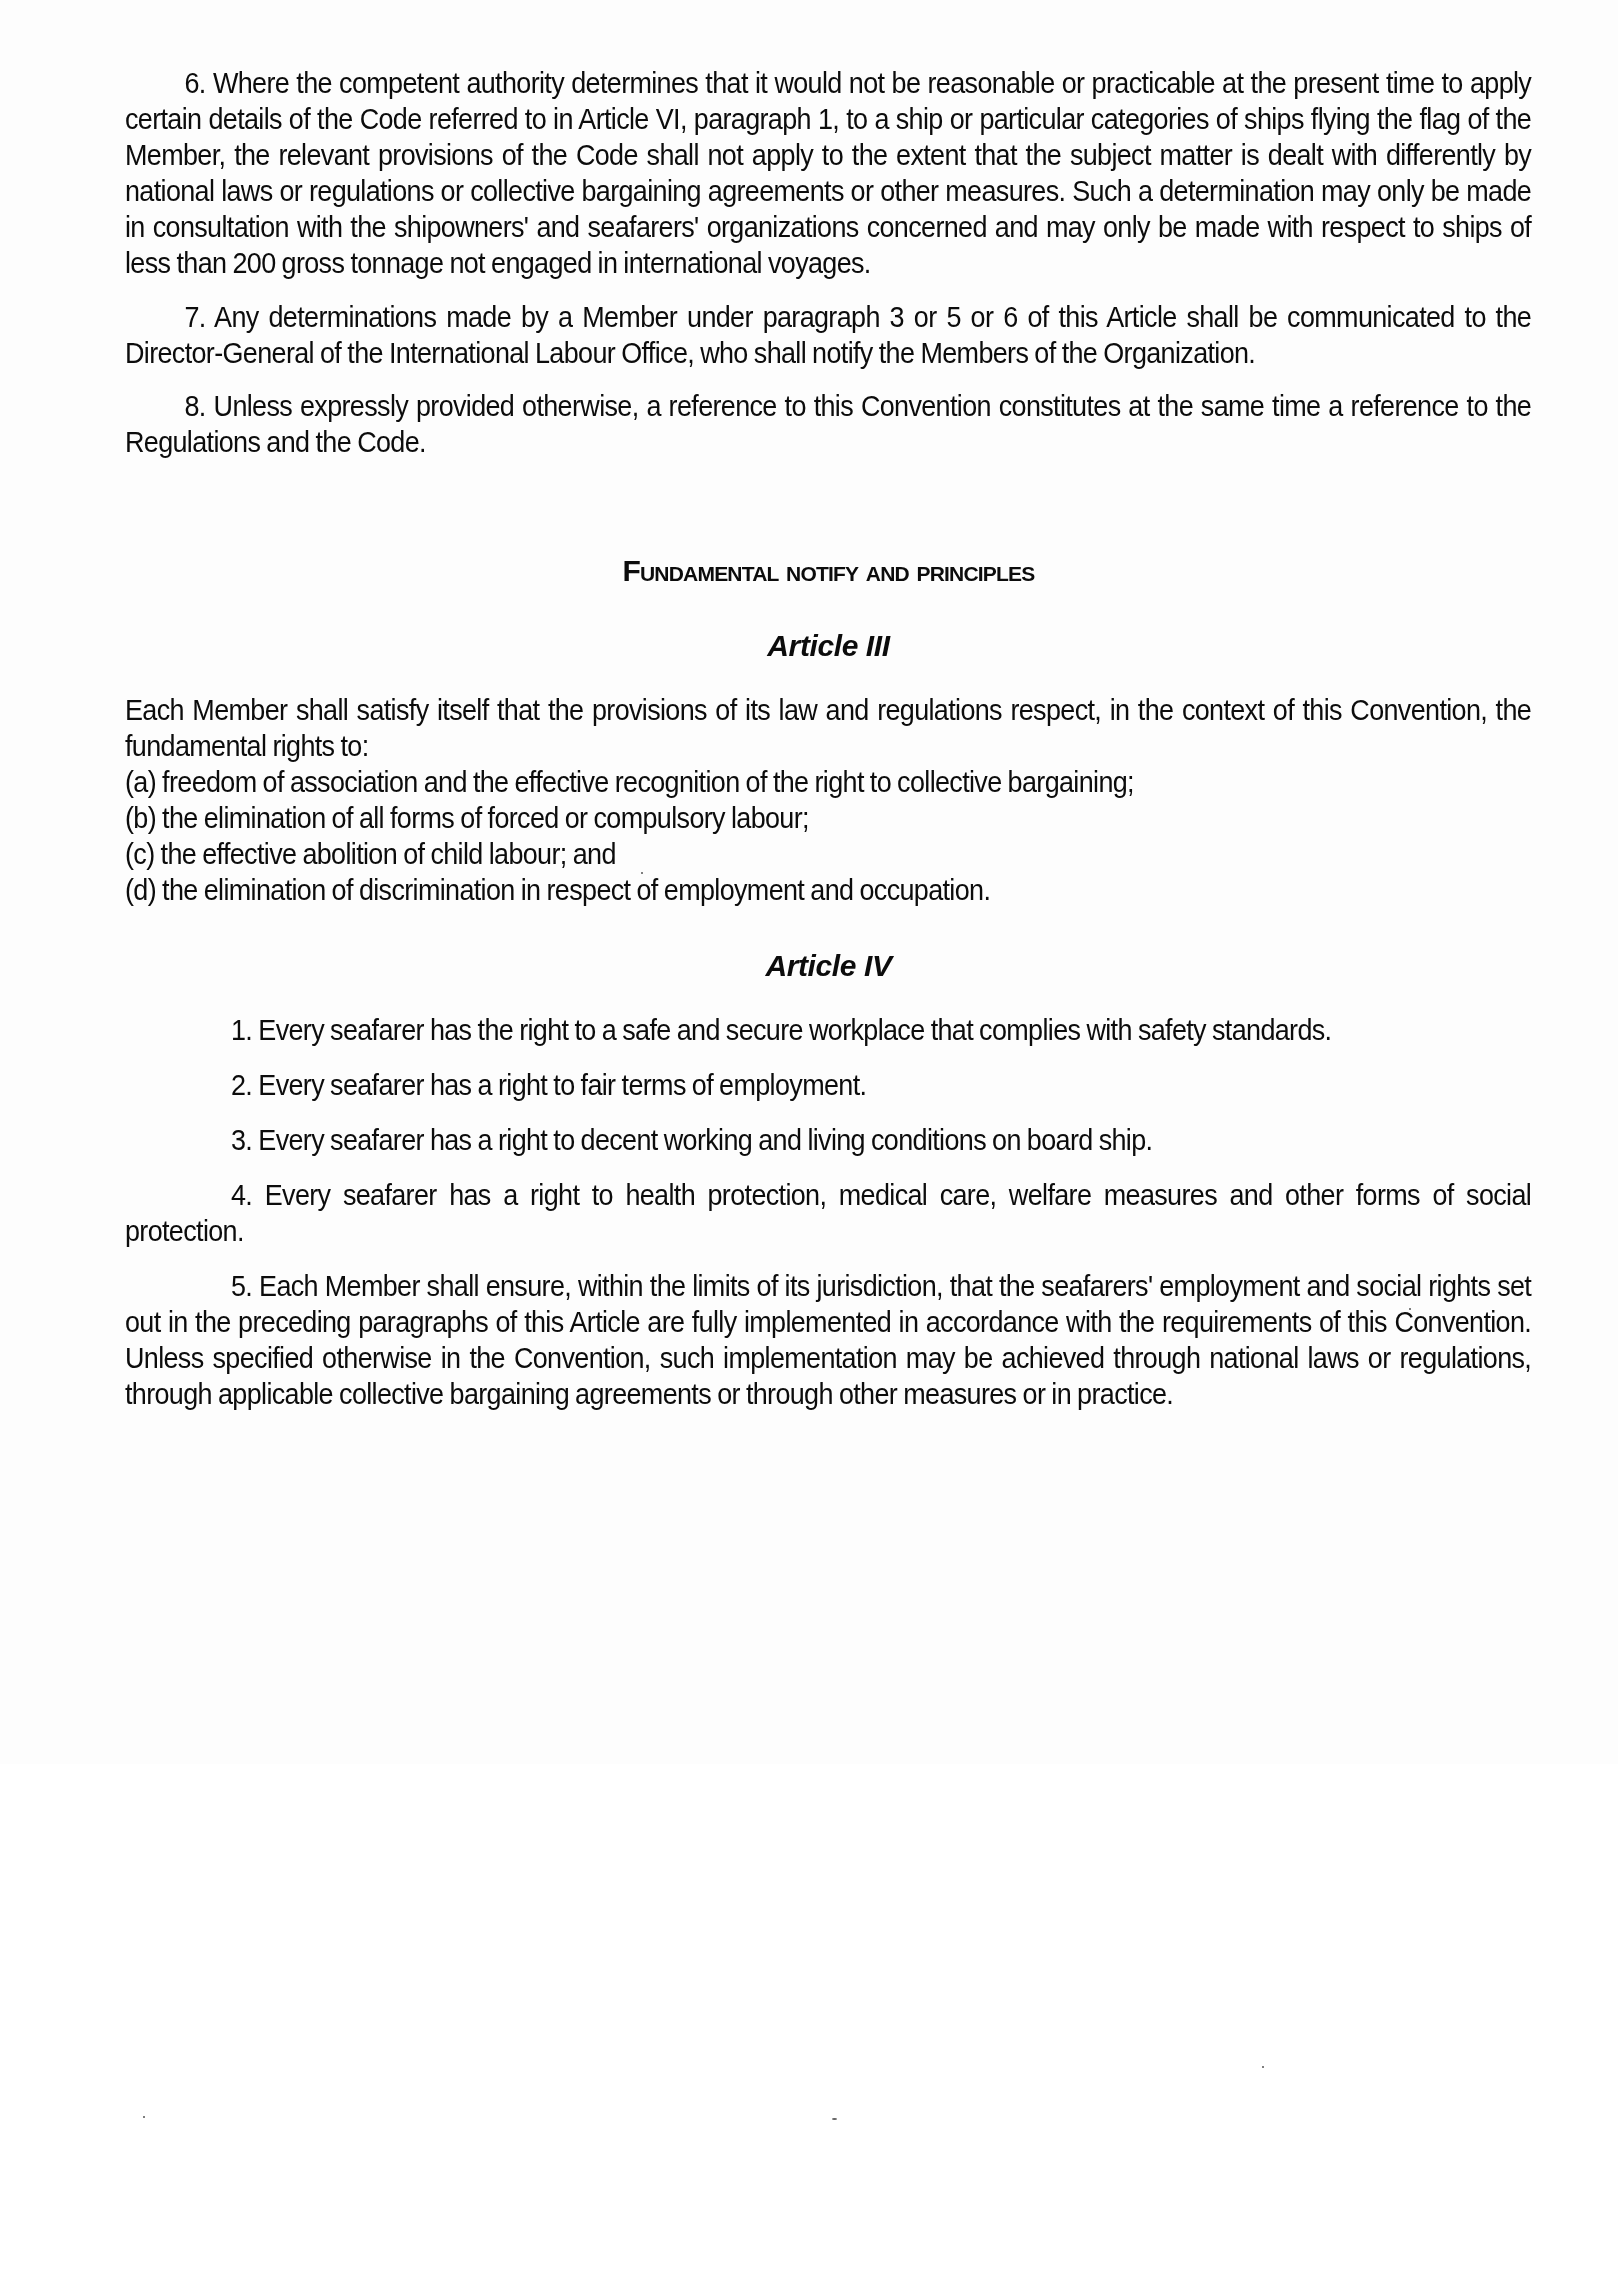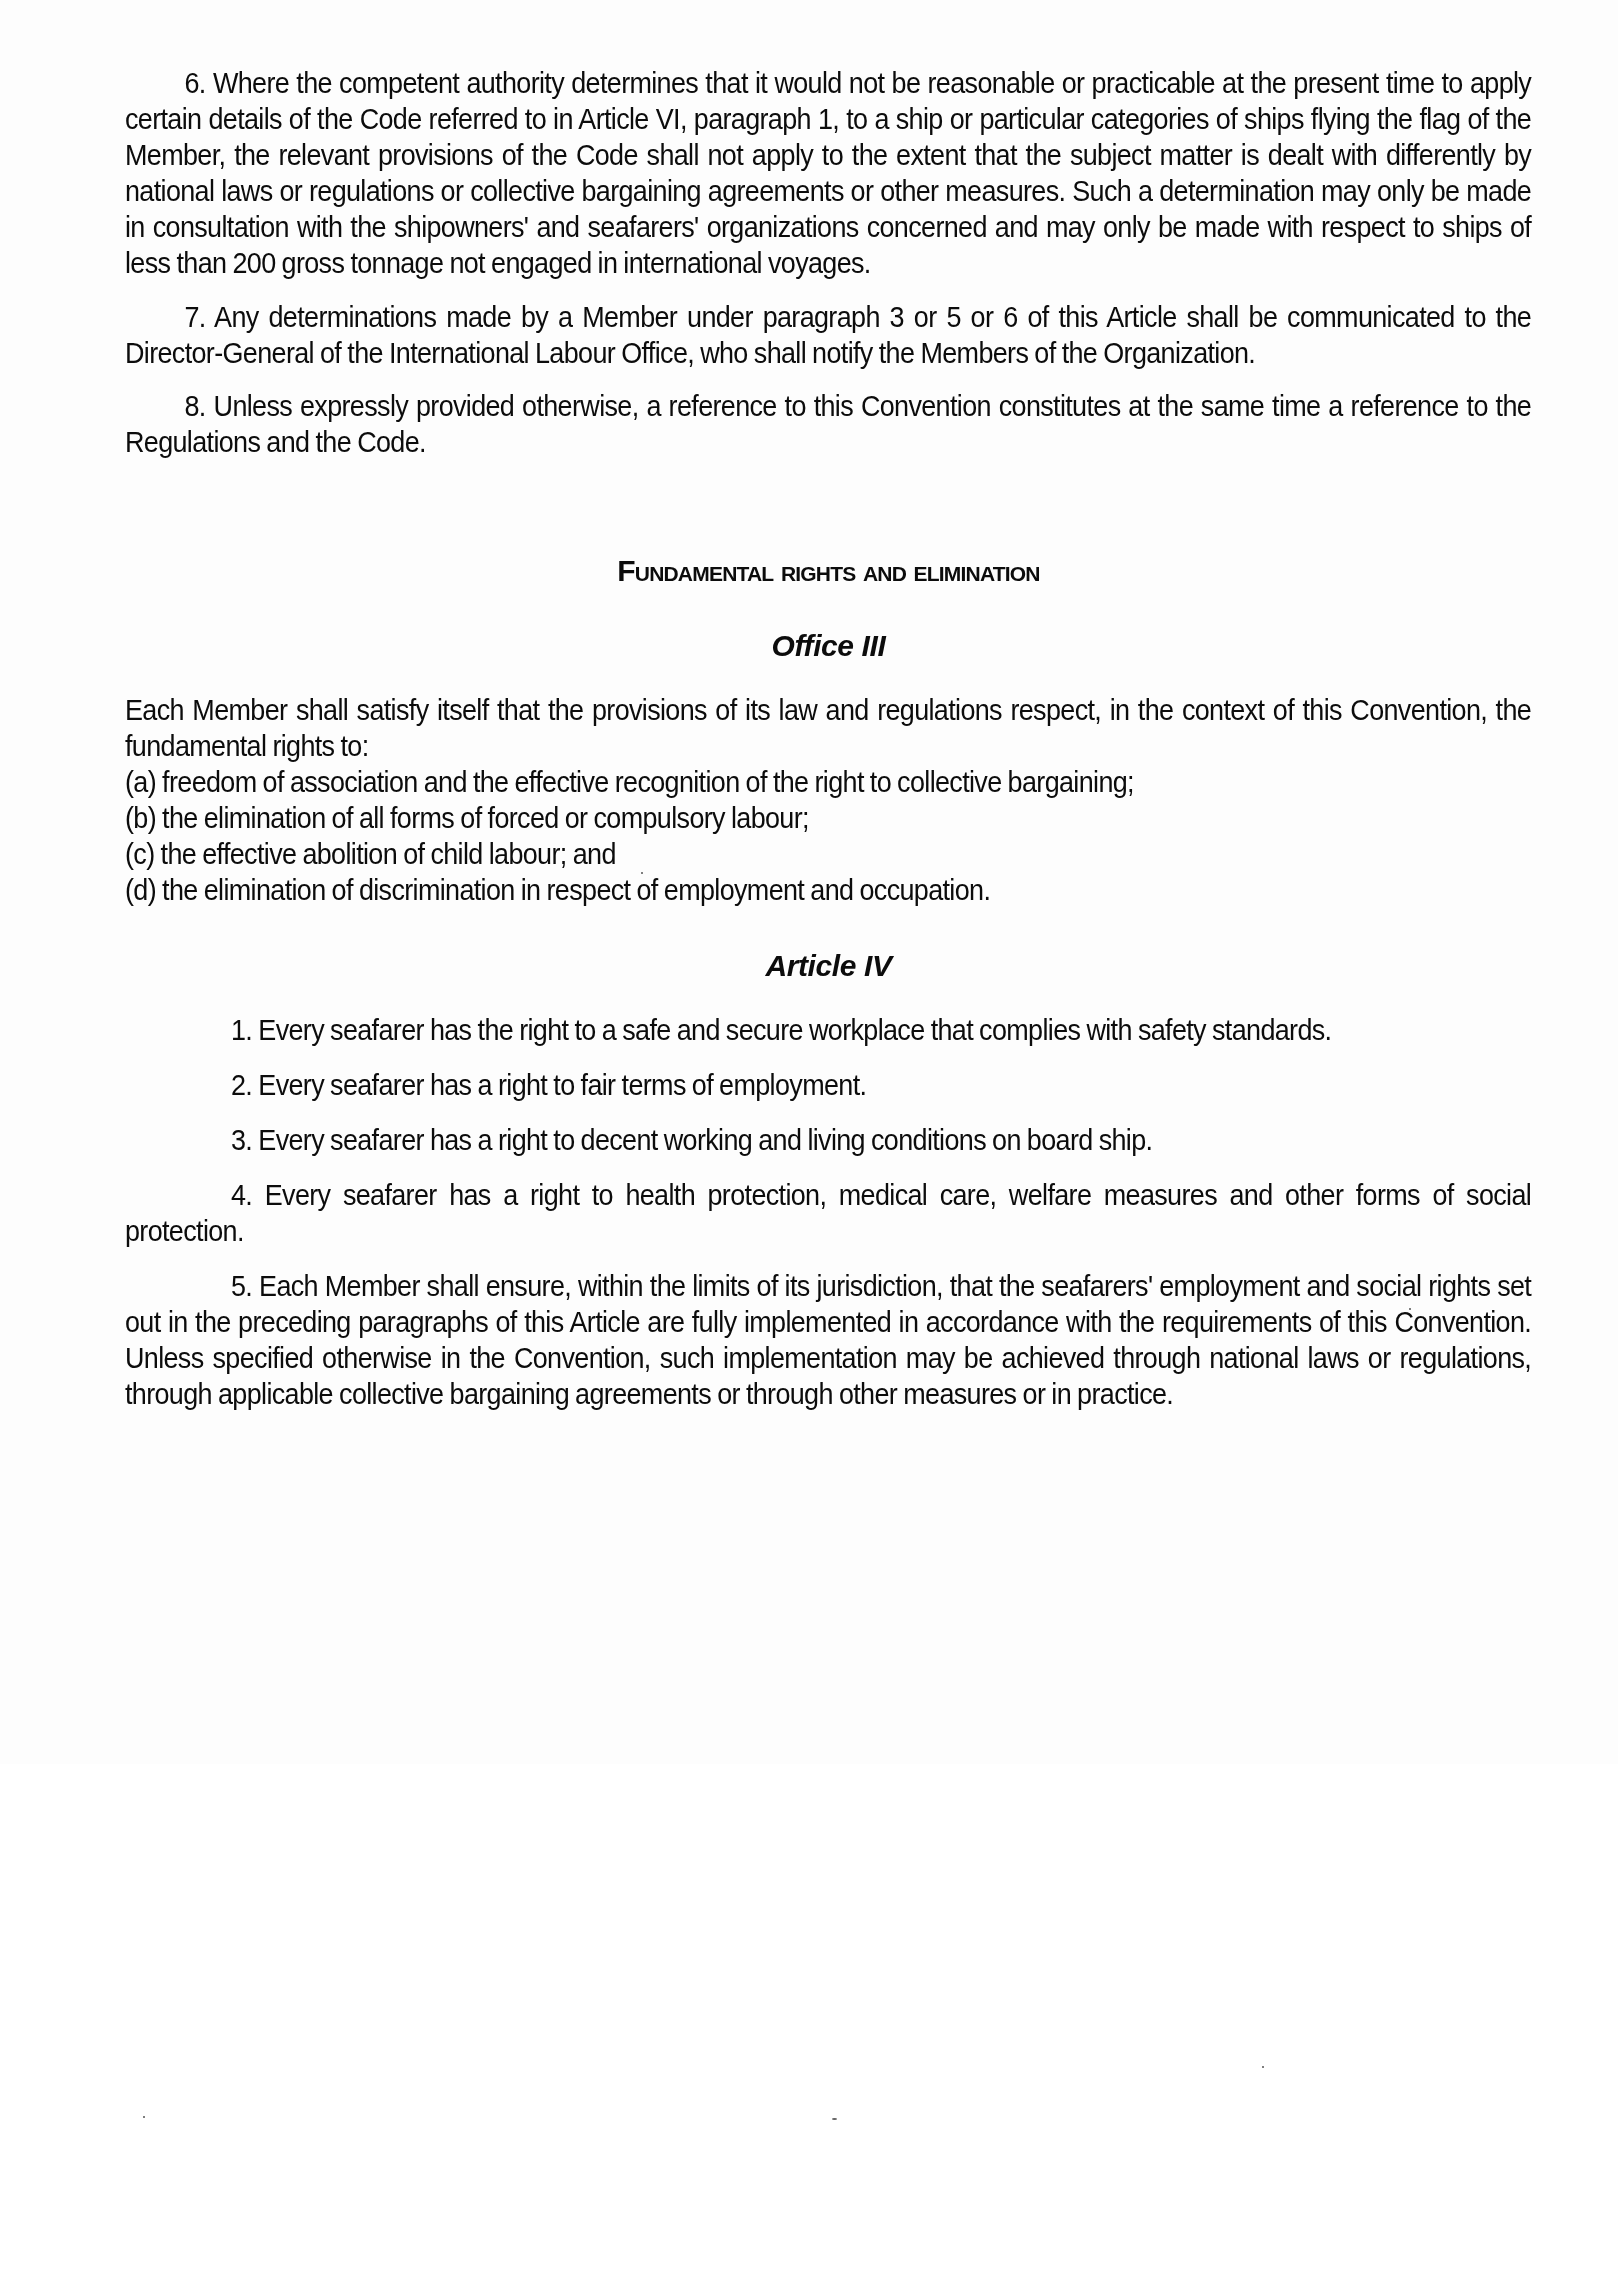--- a/index.html
+++ b/index.html
@@ -37,22 +37,22 @@
 </head>
 <body>
 
 <div class="page">
   <div class="content">
 
     <p class="para indent" style="margin-top:0;">6. Where the competent authority determines that it would not be reasonable or practicable at the present time to apply certain details of the Code referred to in Article VI, paragraph 1, to a ship or particular categories of ships flying the flag of the Member, the relevant provisions of the Code shall not apply to the extent that the subject matter is dealt with differently by national laws or regulations or collective bargaining agreements or other measures. Such a determination may only be made in consultation with the shipowners' and seafarers' organizations concerned and may only be made with respect to ships of less than 200 gross tonnage not engaged in international voyages.</p>
     <p class="para indent" style="margin-top:17.5px;">7. Any determinations made by a Member under paragraph 3 or 5 or 6 of this Article shall be communicated to the Director-General of the International Labour Office, who shall notify the Members of the Organization.</p>
     <p class="para indent" style="margin-top:17.5px;">8. Unless expressly provided otherwise, a reference to this Convention constitutes at the same time a reference to the Regulations and the Code.</p>
 
-    <h2 class="heading" style="margin-top:94px;">Fundamental rights and elimination</h2>
-    <h3 class="article" style="margin-top:41px;">Office III</h3>
+    <h2 class="heading" style="margin-top:94px;">Fundamental notify and principles</h2>
+    <h3 class="article" style="margin-top:41px;">Article III</h3>
 
     <p class="para" style="margin-top:29px;">Each Member shall satisfy itself that the provisions of its law and regulations respect, in the context of this Convention, the fundamental rights to:</p>
     <p class="para list-item">(a) freedom of association and the effective recognition of the right to collective bargaining;</p>
     <p class="para list-item">(b) the elimination of all forms of forced or compulsory labour;</p>
     <p class="para list-item">(c) the effective abolition of child labour; and</p>
     <p class="para list-item">(d) the elimination of discrimination in respect of employment and occupation.</p>
 
     <h3 class="article" style="margin-top:41px;">Article IV</h3>
 
     <p class="para indent-lg" style="margin-top:29px;">1. Every seafarer has the right to a safe and secure workplace that complies with safety standards.</p>

